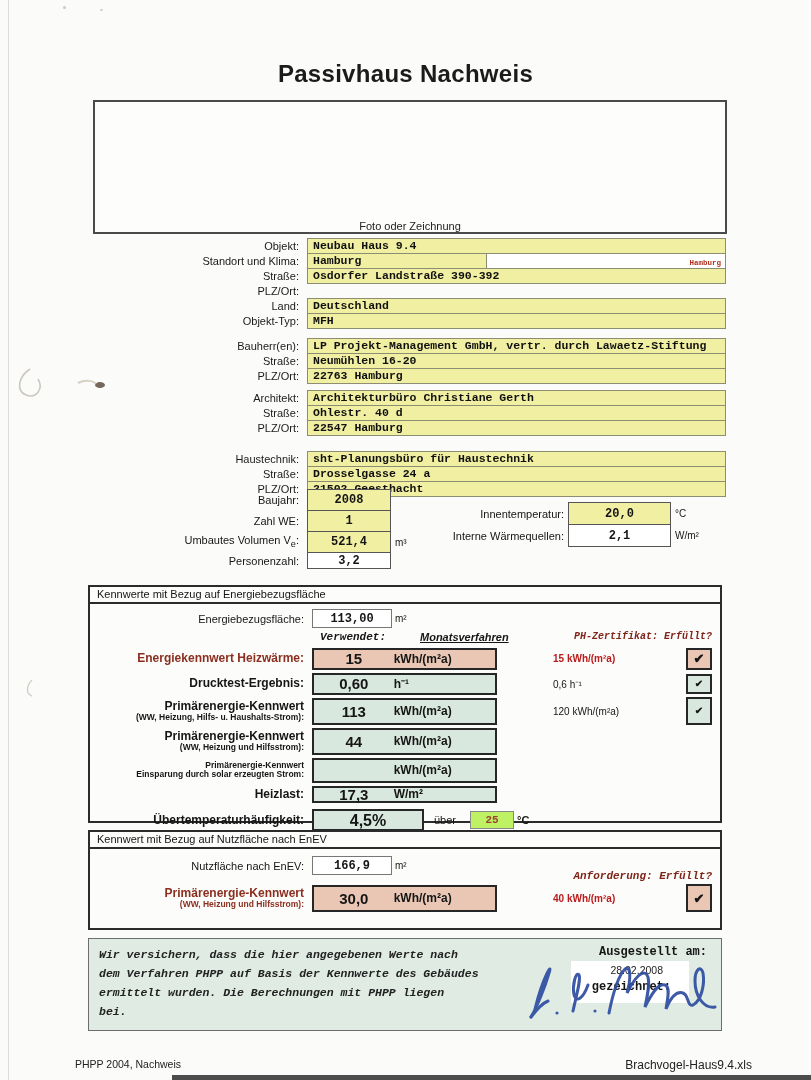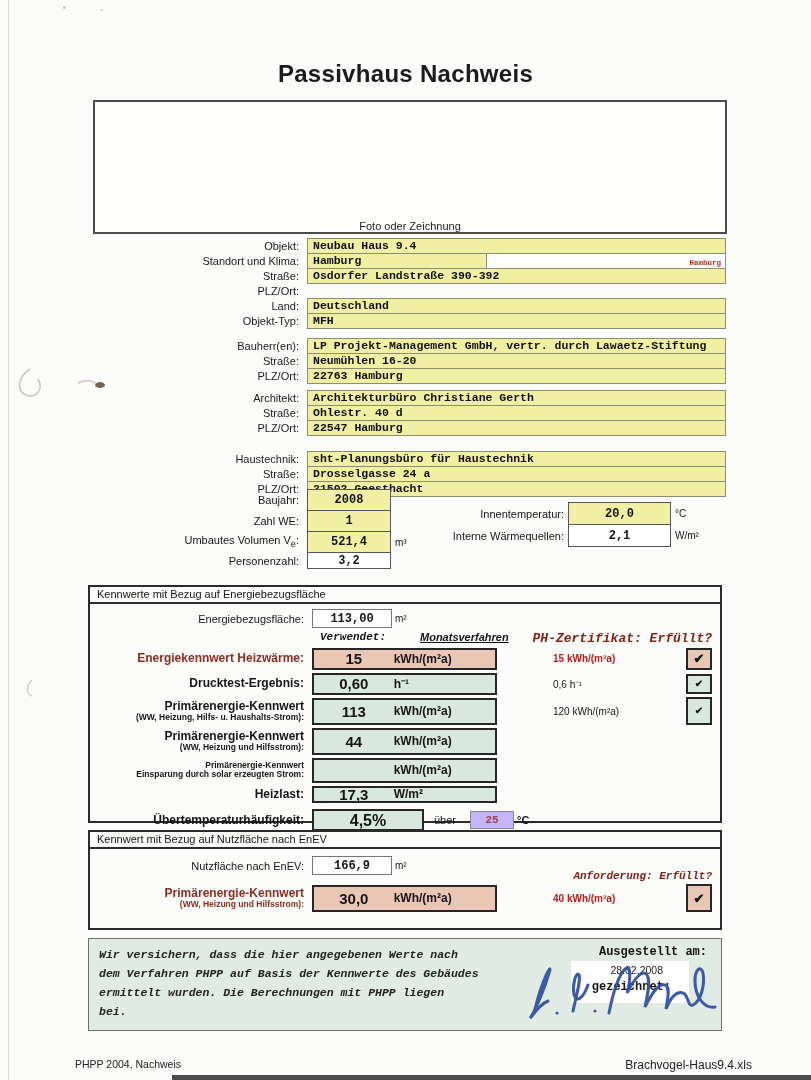--- a/index.html
+++ b/index.html
@@ -59,21 +59,21 @@
   .ebz-label{width:222px;text-align:right;padding-right:8px;font-size:11px;box-sizing:border-box;}
   .ebz-cell{width:80px;height:19px;border:1px solid #777;background:#fff;text-align:center;
     font-family:"Liberation Mono","DejaVu Sans Mono",monospace;font-weight:bold;font-size:12px;line-height:18px;box-sizing:border-box;}
   .ebz-unit{font-size:10px;padding-left:3px;}
 
   .colheads{position:relative;margin-top:3px;height:15px;font-size:11px;}
   .ch-verwendet{position:absolute;left:230px;font-weight:bold;font-style:italic;
     font-family:"Liberation Mono","DejaVu Sans Mono",monospace;}
   .ch-verfahren{position:absolute;left:330px;font-weight:bold;font-style:italic;text-decoration:underline;}
   .ch-zert{position:absolute;right:8px;font-weight:bold;font-style:italic;color:#7e2418;
-    font-family:"Liberation Mono","DejaVu Sans Mono",monospace;font-size:13px;margin-left:44px;}
+    font-family:"Liberation Mono","DejaVu Sans Mono",monospace;font-size:10px;margin-left:44px;}
 
   .vrow{display:flex;align-items:center;}
   .vlabel{width:222px;text-align:right;padding-right:8px;box-sizing:border-box;}
   .vlabel .main{display:block;font-size:12px;font-weight:bold;line-height:13px;}
   .vlabel .main.small{font-size:8.5px;line-height:9px;}
   .vlabel .sub{display:block;font-size:8.5px;font-weight:bold;line-height:9.5px;}
   .red-text{color:#8b2e1f;}
   .vcell{width:185px;align-self:stretch;margin:1.5px 0;border:2px solid #262626;
     display:flex;align-items:center;box-sizing:border-box;}
   .vcell .num{width:44%;text-align:center;font-weight:bold;font-size:15px;}
@@ -86,21 +86,21 @@
     font-weight:bold;font-size:13px;line-height:1;display:flex;align-items:center;justify-content:center;box-sizing:border-box;}
   .vcheck.small{font-size:10px;}
   .h25{height:25px;} .h30{height:30px;} .h28{height:28px;} .h20{height:20px;}
   .ck22{height:22px;} .ck20{height:20px;} .ck28{height:28px;}
 
   .ot-row{display:flex;align-items:center;margin-top:4px;height:24px;}
   .ot-label{width:222px;text-align:right;padding-right:8px;font-size:12px;font-weight:bold;box-sizing:border-box;}
   .ot-cell{width:112px;height:22px;border:2px solid #262626;background:#d9e8de;text-align:center;
     font-weight:bold;font-size:16px;line-height:19px;box-sizing:border-box;}
   .ot-ueber{font-size:11px;margin-left:10px;}
-  .ot-thresh{width:44px;height:18px;border:1px solid #888;background:#c4b5fd;margin-left:14px;text-align:center;
+  .ot-thresh{width:44px;height:18px;border:1px solid #888;background:#bef264;margin-left:14px;text-align:center;
     font-family:"Liberation Mono","DejaVu Sans Mono",monospace;font-weight:bold;font-size:11px;line-height:17px;color:#9a4433;box-sizing:border-box;}
   .ot-unit{font-size:11px;font-weight:bold;margin-left:3px;}
 
   .anford{position:absolute;right:8px;top:38px;font-weight:bold;font-style:italic;color:#7e2418;
     font-family:"Liberation Mono","DejaVu Sans Mono",monospace;font-size:11px;}
 
   
   .decl{position:absolute;left:88px;top:938px;width:634px;height:93px;
     background:#dfebe3;border:1px solid #6d6d6d;box-sizing:border-box;}
   .decl-text{position:absolute;left:10px;top:6px;width:430px;

